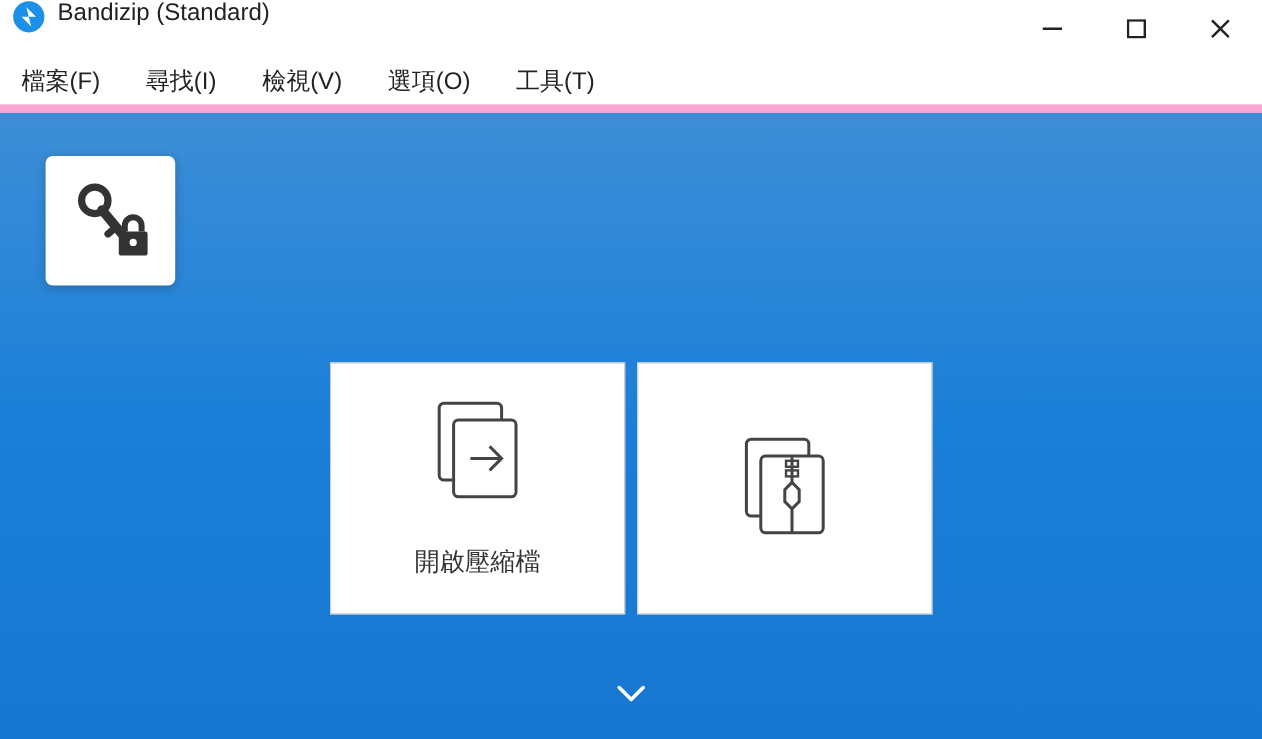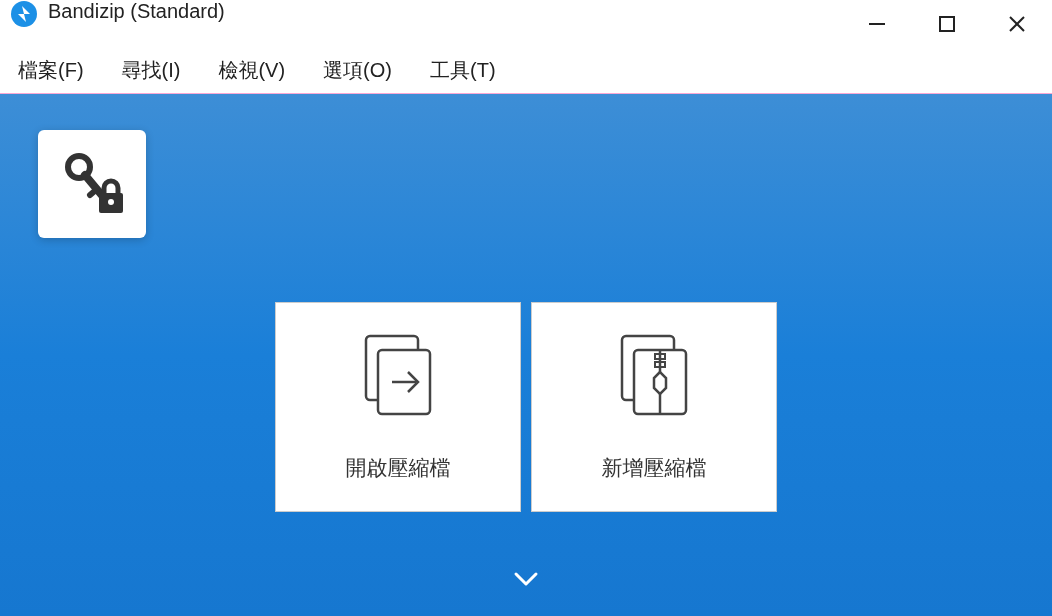--- a/index.html
+++ b/index.html
@@ -37,21 +37,21 @@
       display: flex;
       align-items: center;
       justify-content: center;
       cursor: pointer;
     }
     .menubar {
       height: 46px;
       display: flex;
       align-items: center;
       padding-left: 14px;
-      border-bottom: 1px solid #f9a8d4;
+      border-bottom: 7px solid #f9a8d4;
       background: #fff;
     }
     .menu-item {
       font-size: 20px;
       color: #222;
       margin-right: 30px;
       cursor: pointer;
       padding: 4px 4px;
     }
     .main-area {
@@ -169,21 +169,20 @@
     <div class="action-tile">
       <svg width="80" height="90" viewBox="0 0 80 90">
         <rect x="8" y="4" width="52" height="64" rx="4" fill="none" stroke="#444" stroke-width="2.5"></rect>
         <rect x="20" y="18" width="52" height="64" rx="4" fill="#fff" stroke="#444" stroke-width="2.5"></rect>
         <line x1="46" y1="18" x2="46" y2="40" stroke="#444" stroke-width="2.5"></line>
         <rect x="41" y="22" width="10" height="5" fill="none" stroke="#444" stroke-width="2"></rect>
         <rect x="41" y="30" width="10" height="5" fill="none" stroke="#444" stroke-width="2"></rect>
         <path d="M46 40 l-6 6 l0 10 l6 6 l6 -6 l0 -10 Z" fill="none" stroke="#444" stroke-width="2.5"></path>
         <line x1="46" y1="62" x2="46" y2="82" stroke="#444" stroke-width="2.5"></line>
       </svg>
-      <span class="action-label">新增壓縮檔</span>
     </div>
   </div>
 
   <div class="chevron-down">
     <svg width="28" height="18" viewBox="0 0 28 18">
       <polyline points="4,4 14,14 24,4" fill="none" stroke="#fff" stroke-width="3" stroke-linecap="round" stroke-linejoin="round"></polyline>
     </svg>
   </div>
 </div>
 

